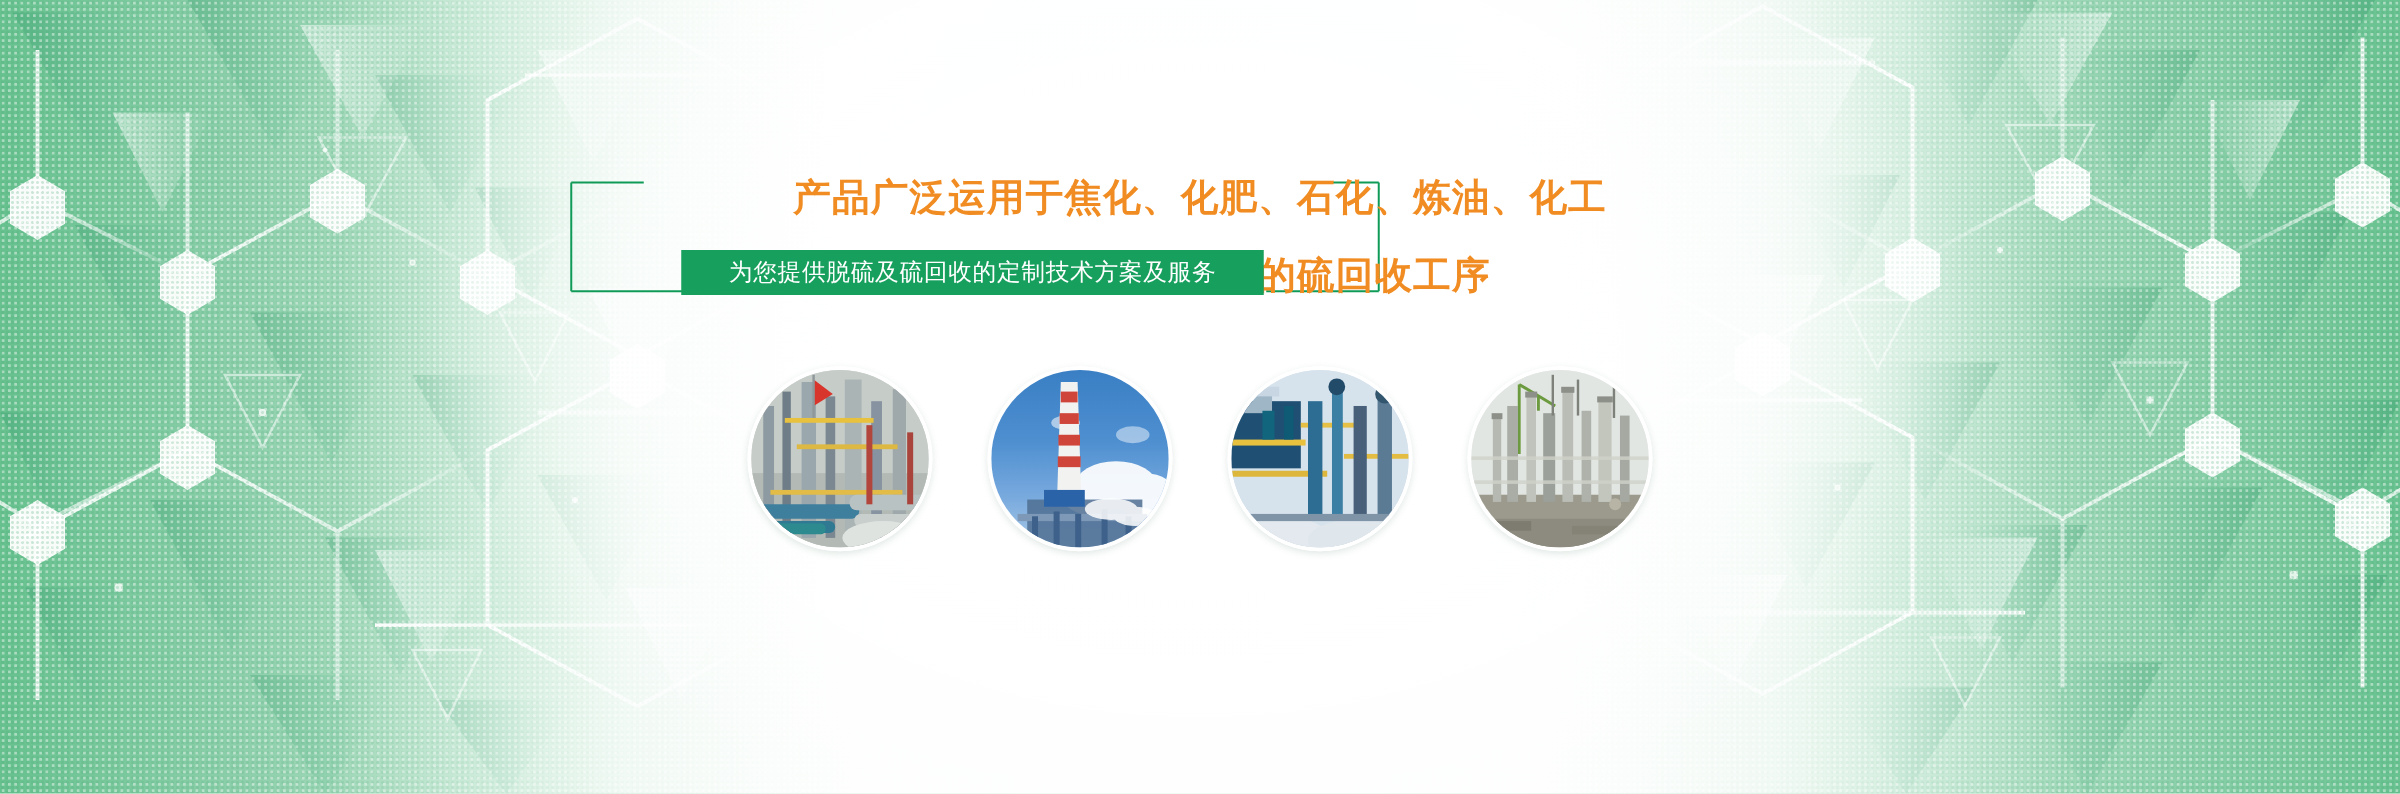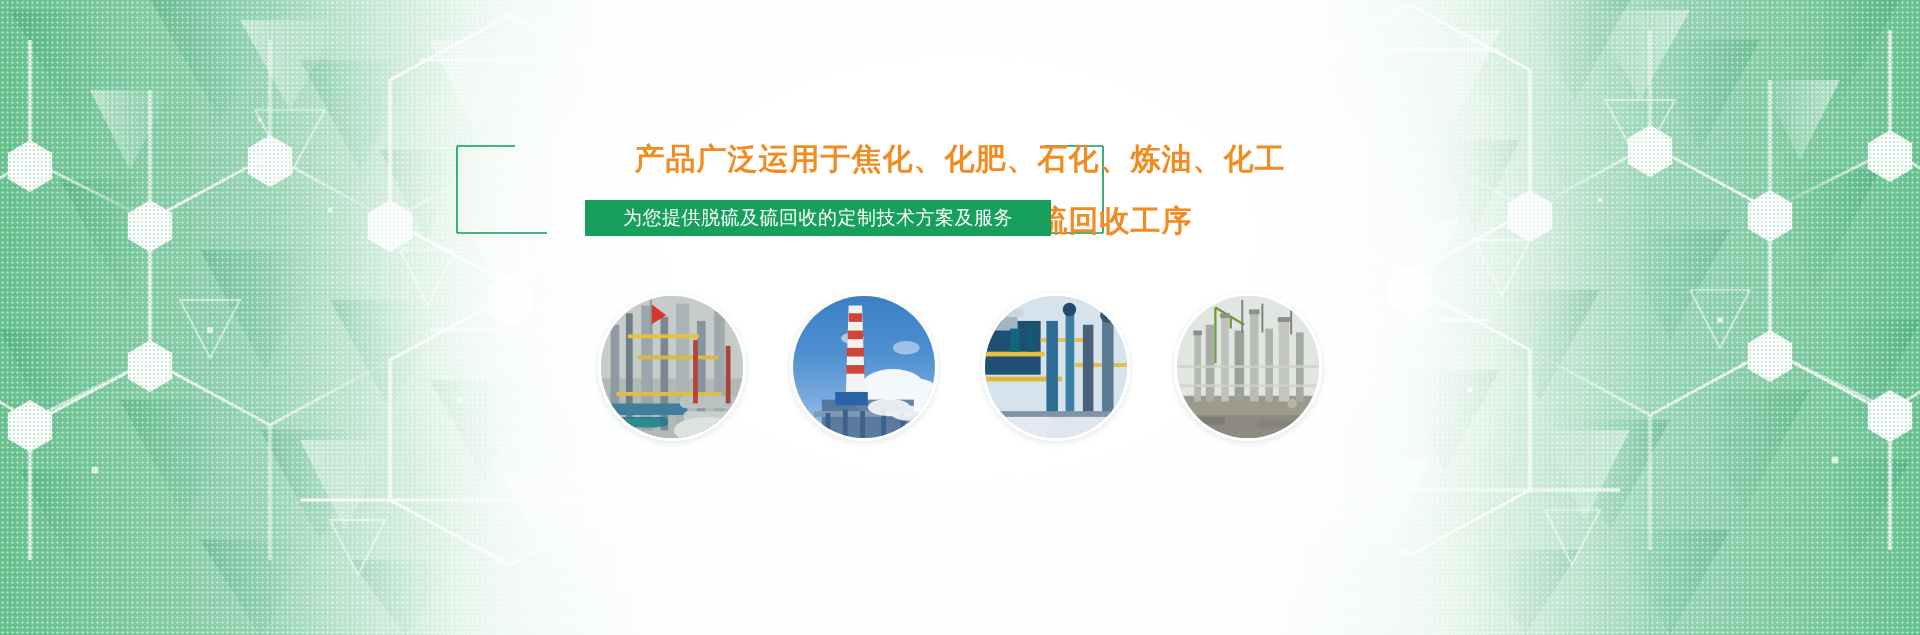--- a/index.html
+++ b/index.html
@@ -104,21 +104,21 @@
   }
   .headline .l1{ display:block; }
   .headline .l2{ display:block; }
 
   
   .subbanner{
     position:absolute;
     left:545px; top:200px;
     width:466px; height:36px;
     background:#17a05d;
-    display:flex; align-items:center; justify-content:center;margin-left:40px;
+    display:flex; align-items:center; justify-content:center;
   }
   .subbanner span{
     color:#ffffff;
     font-size:19px;
     letter-spacing:.5px;
     font-family:"DejaVu Sans","Liberation Sans",sans-serif;
     font-weight:500;
   }
 
   

